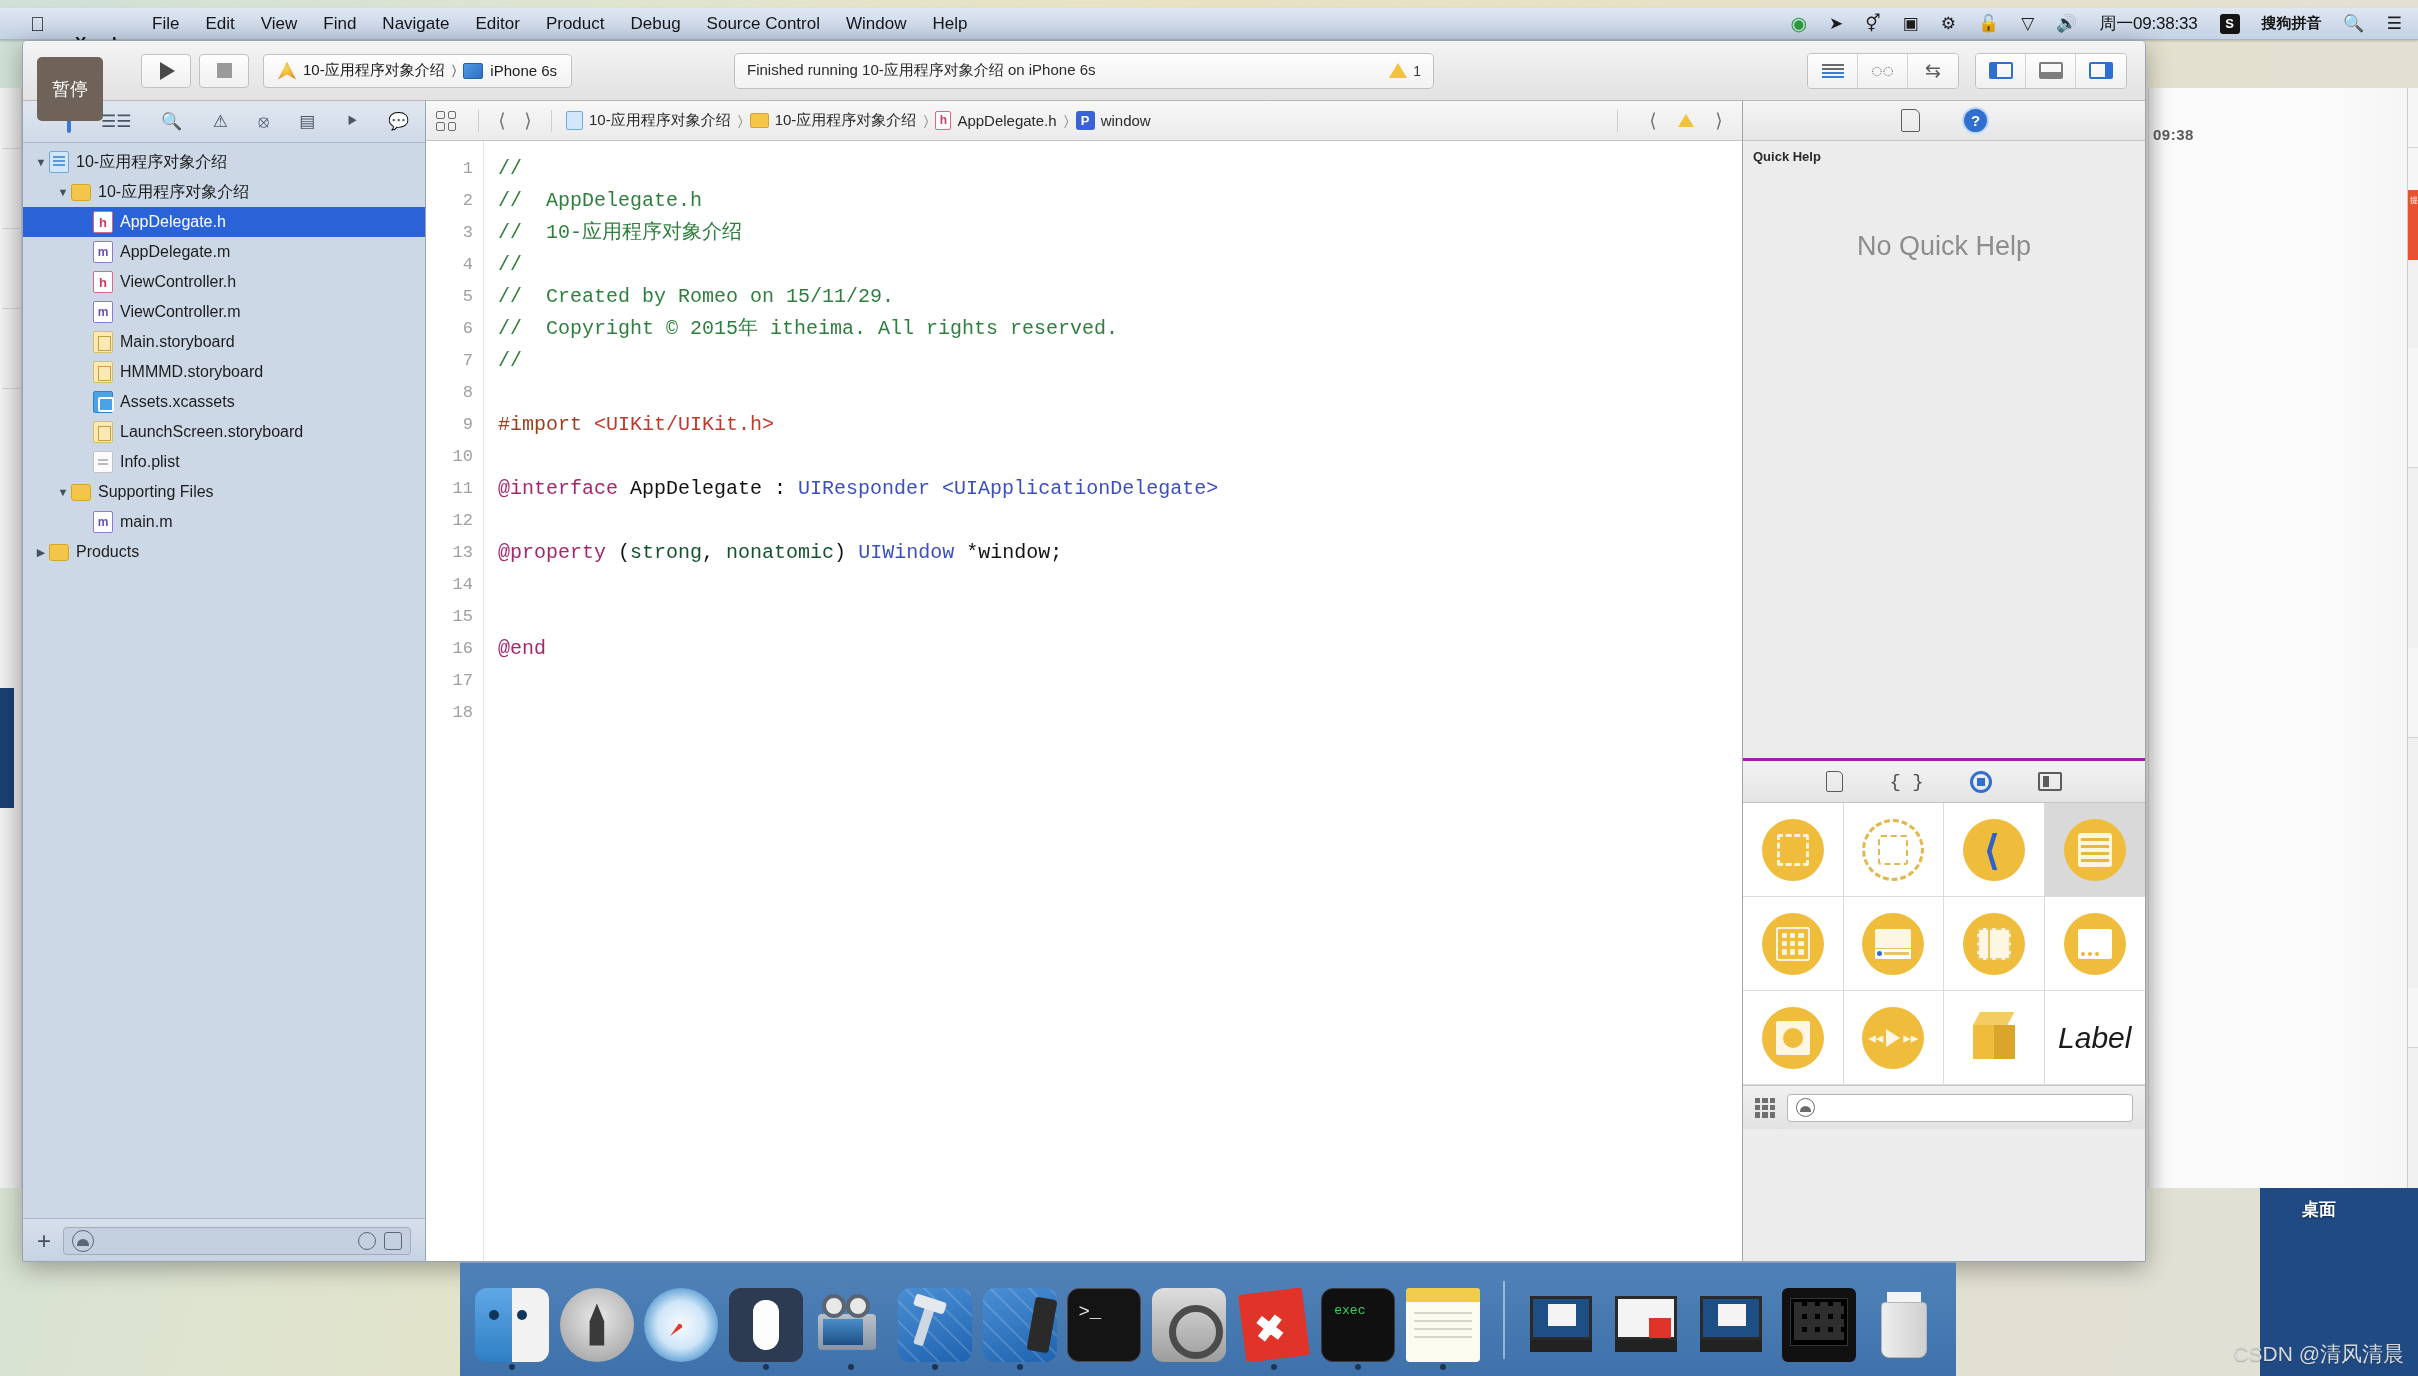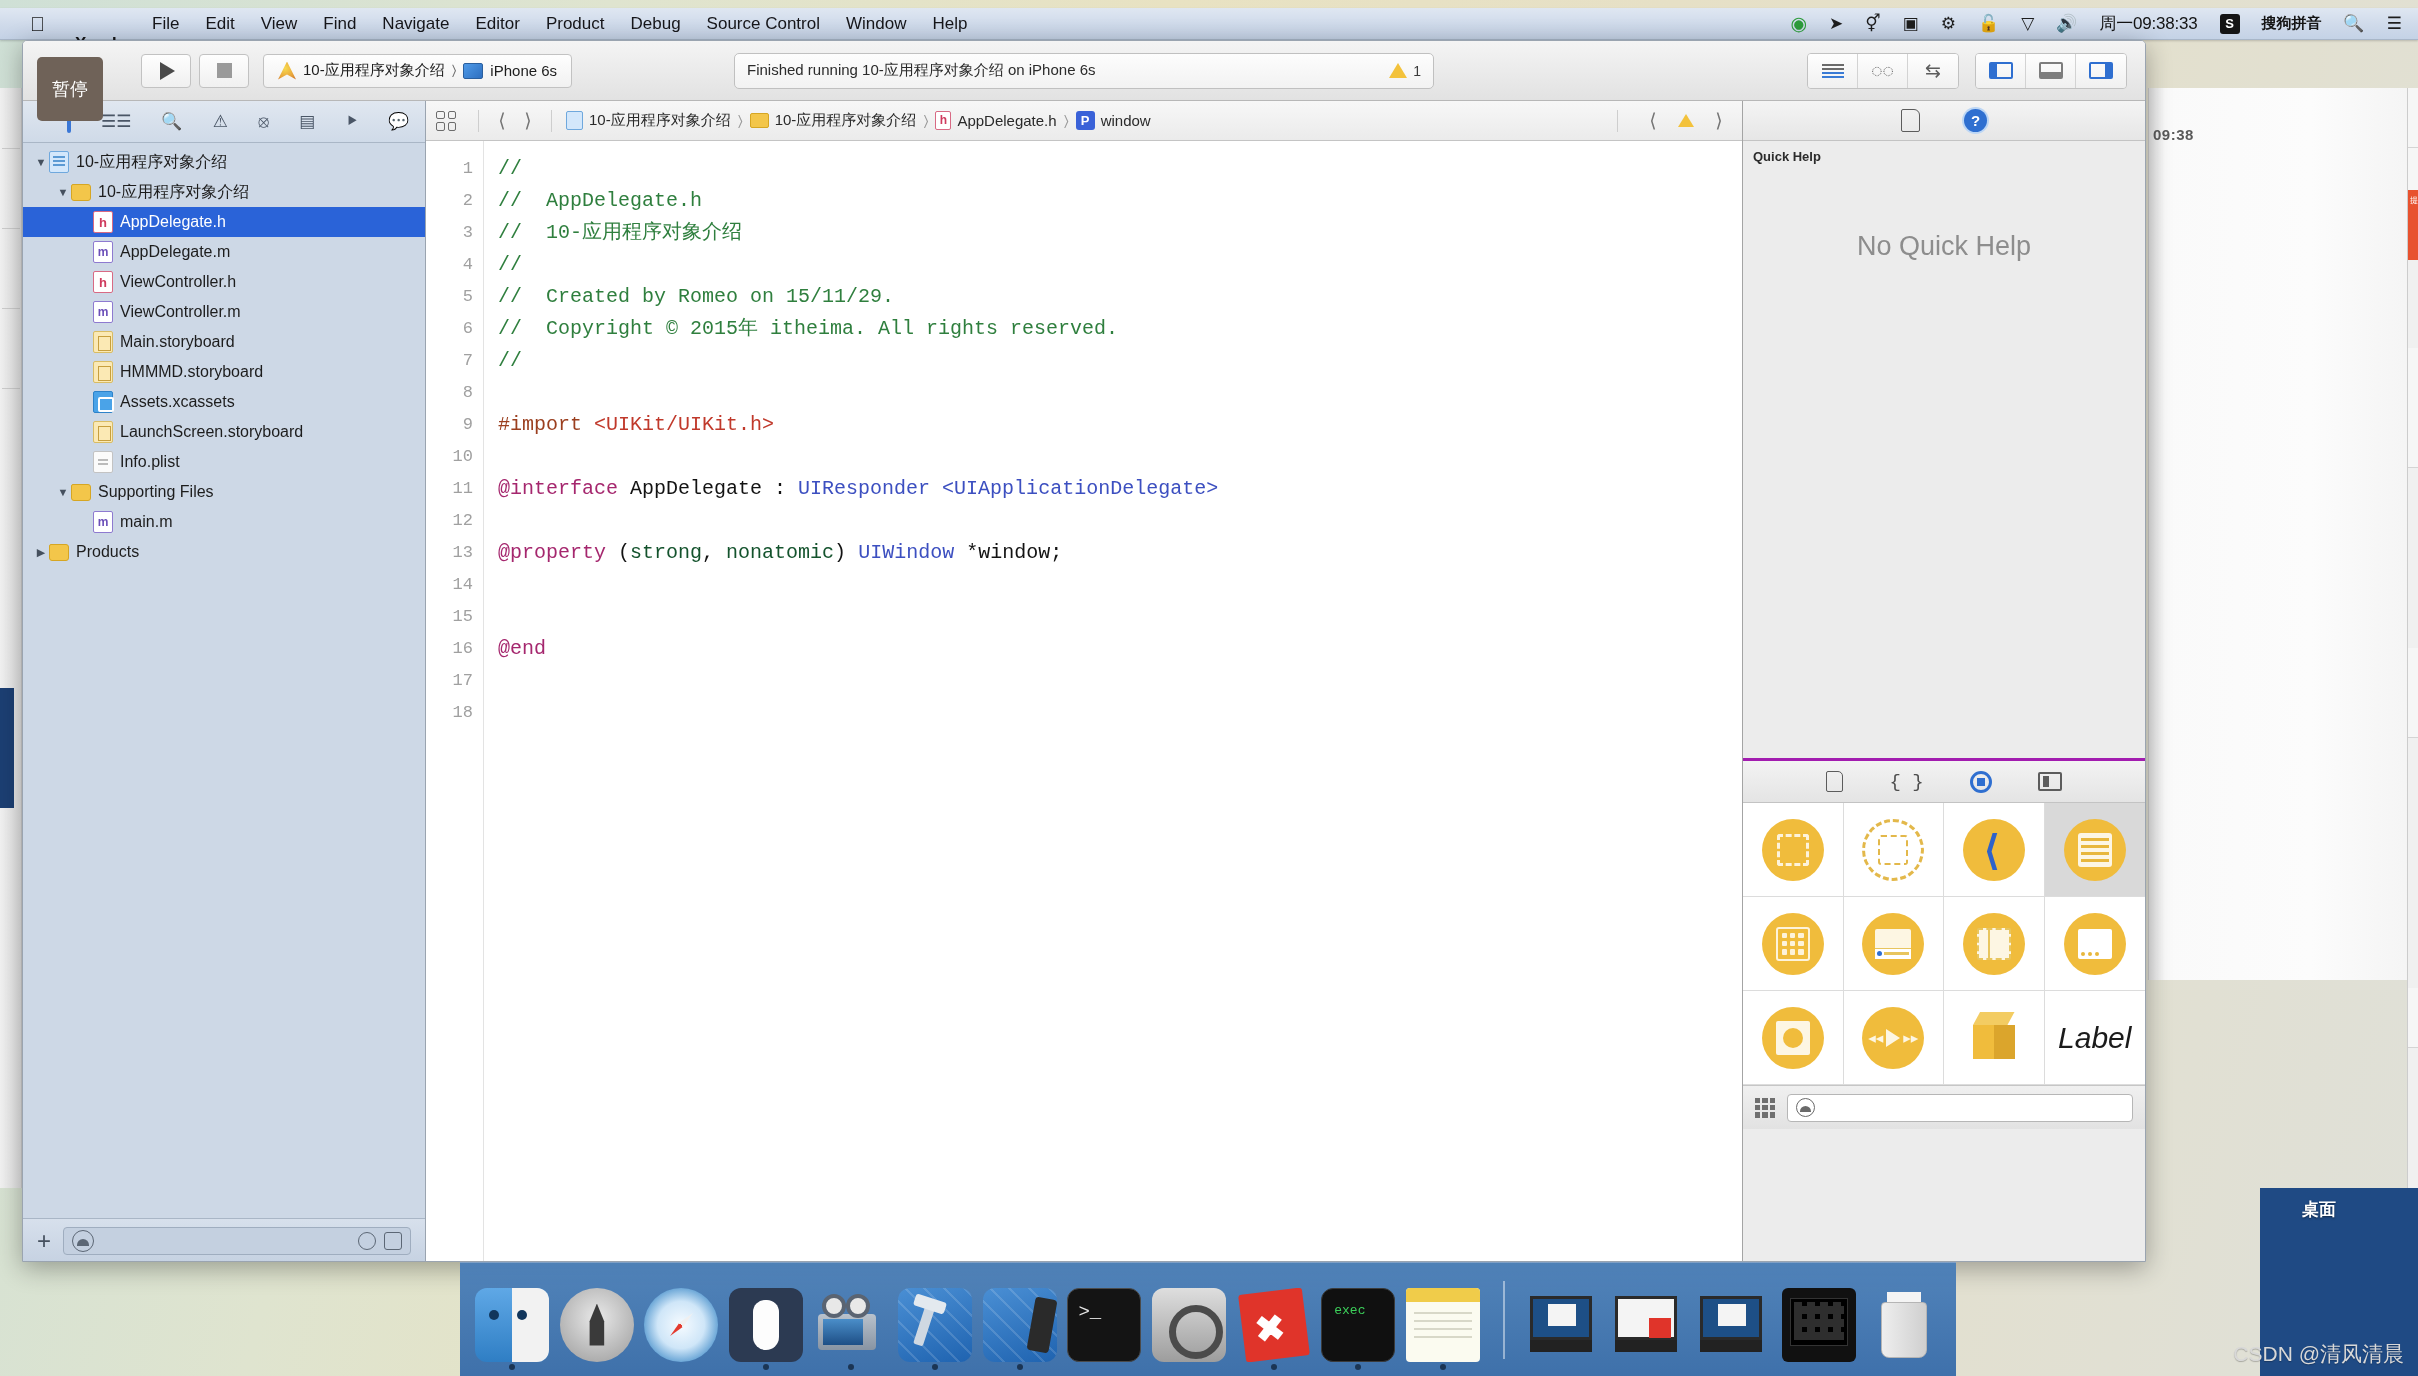--- a/index.html
+++ b/index.html
@@ -12,21 +12,21 @@
   #root { position: relative; width: 2418px; height: 1376px; }
 
   
   .desktop {
     position: absolute; inset: 0;
     background:
       linear-gradient(105deg, #cfe0d6 0%, #dfe4cf 22%, #e8e2c2 42%, #e6e0c6 60%, #dfe0d8 100%);
   }
   
   .bgwin-right {
-    position: absolute; left: 2148px; top: 88px; width: 270px; height: 892px;
+    position: absolute; left: 2148px; top: 88px; width: 270px; height: 1100px;
     background: linear-gradient(90deg, #e3e3e3 0%, #fafafa 6%, #fcfcfc 60%, #f4f4f4 100%);
     border-left: 1px solid #c9c9c9;
   }
   .bgwin-right .bw-time {
     position: absolute; left: 4px; top: 38px;
     font-size: 15px; font-weight: bold; color: #5a5a5a;
     letter-spacing: .5px;
   }
   .bgwin-edge {
     position: absolute; left: 2407px; top: 88px; width: 11px; height: 1100px;

